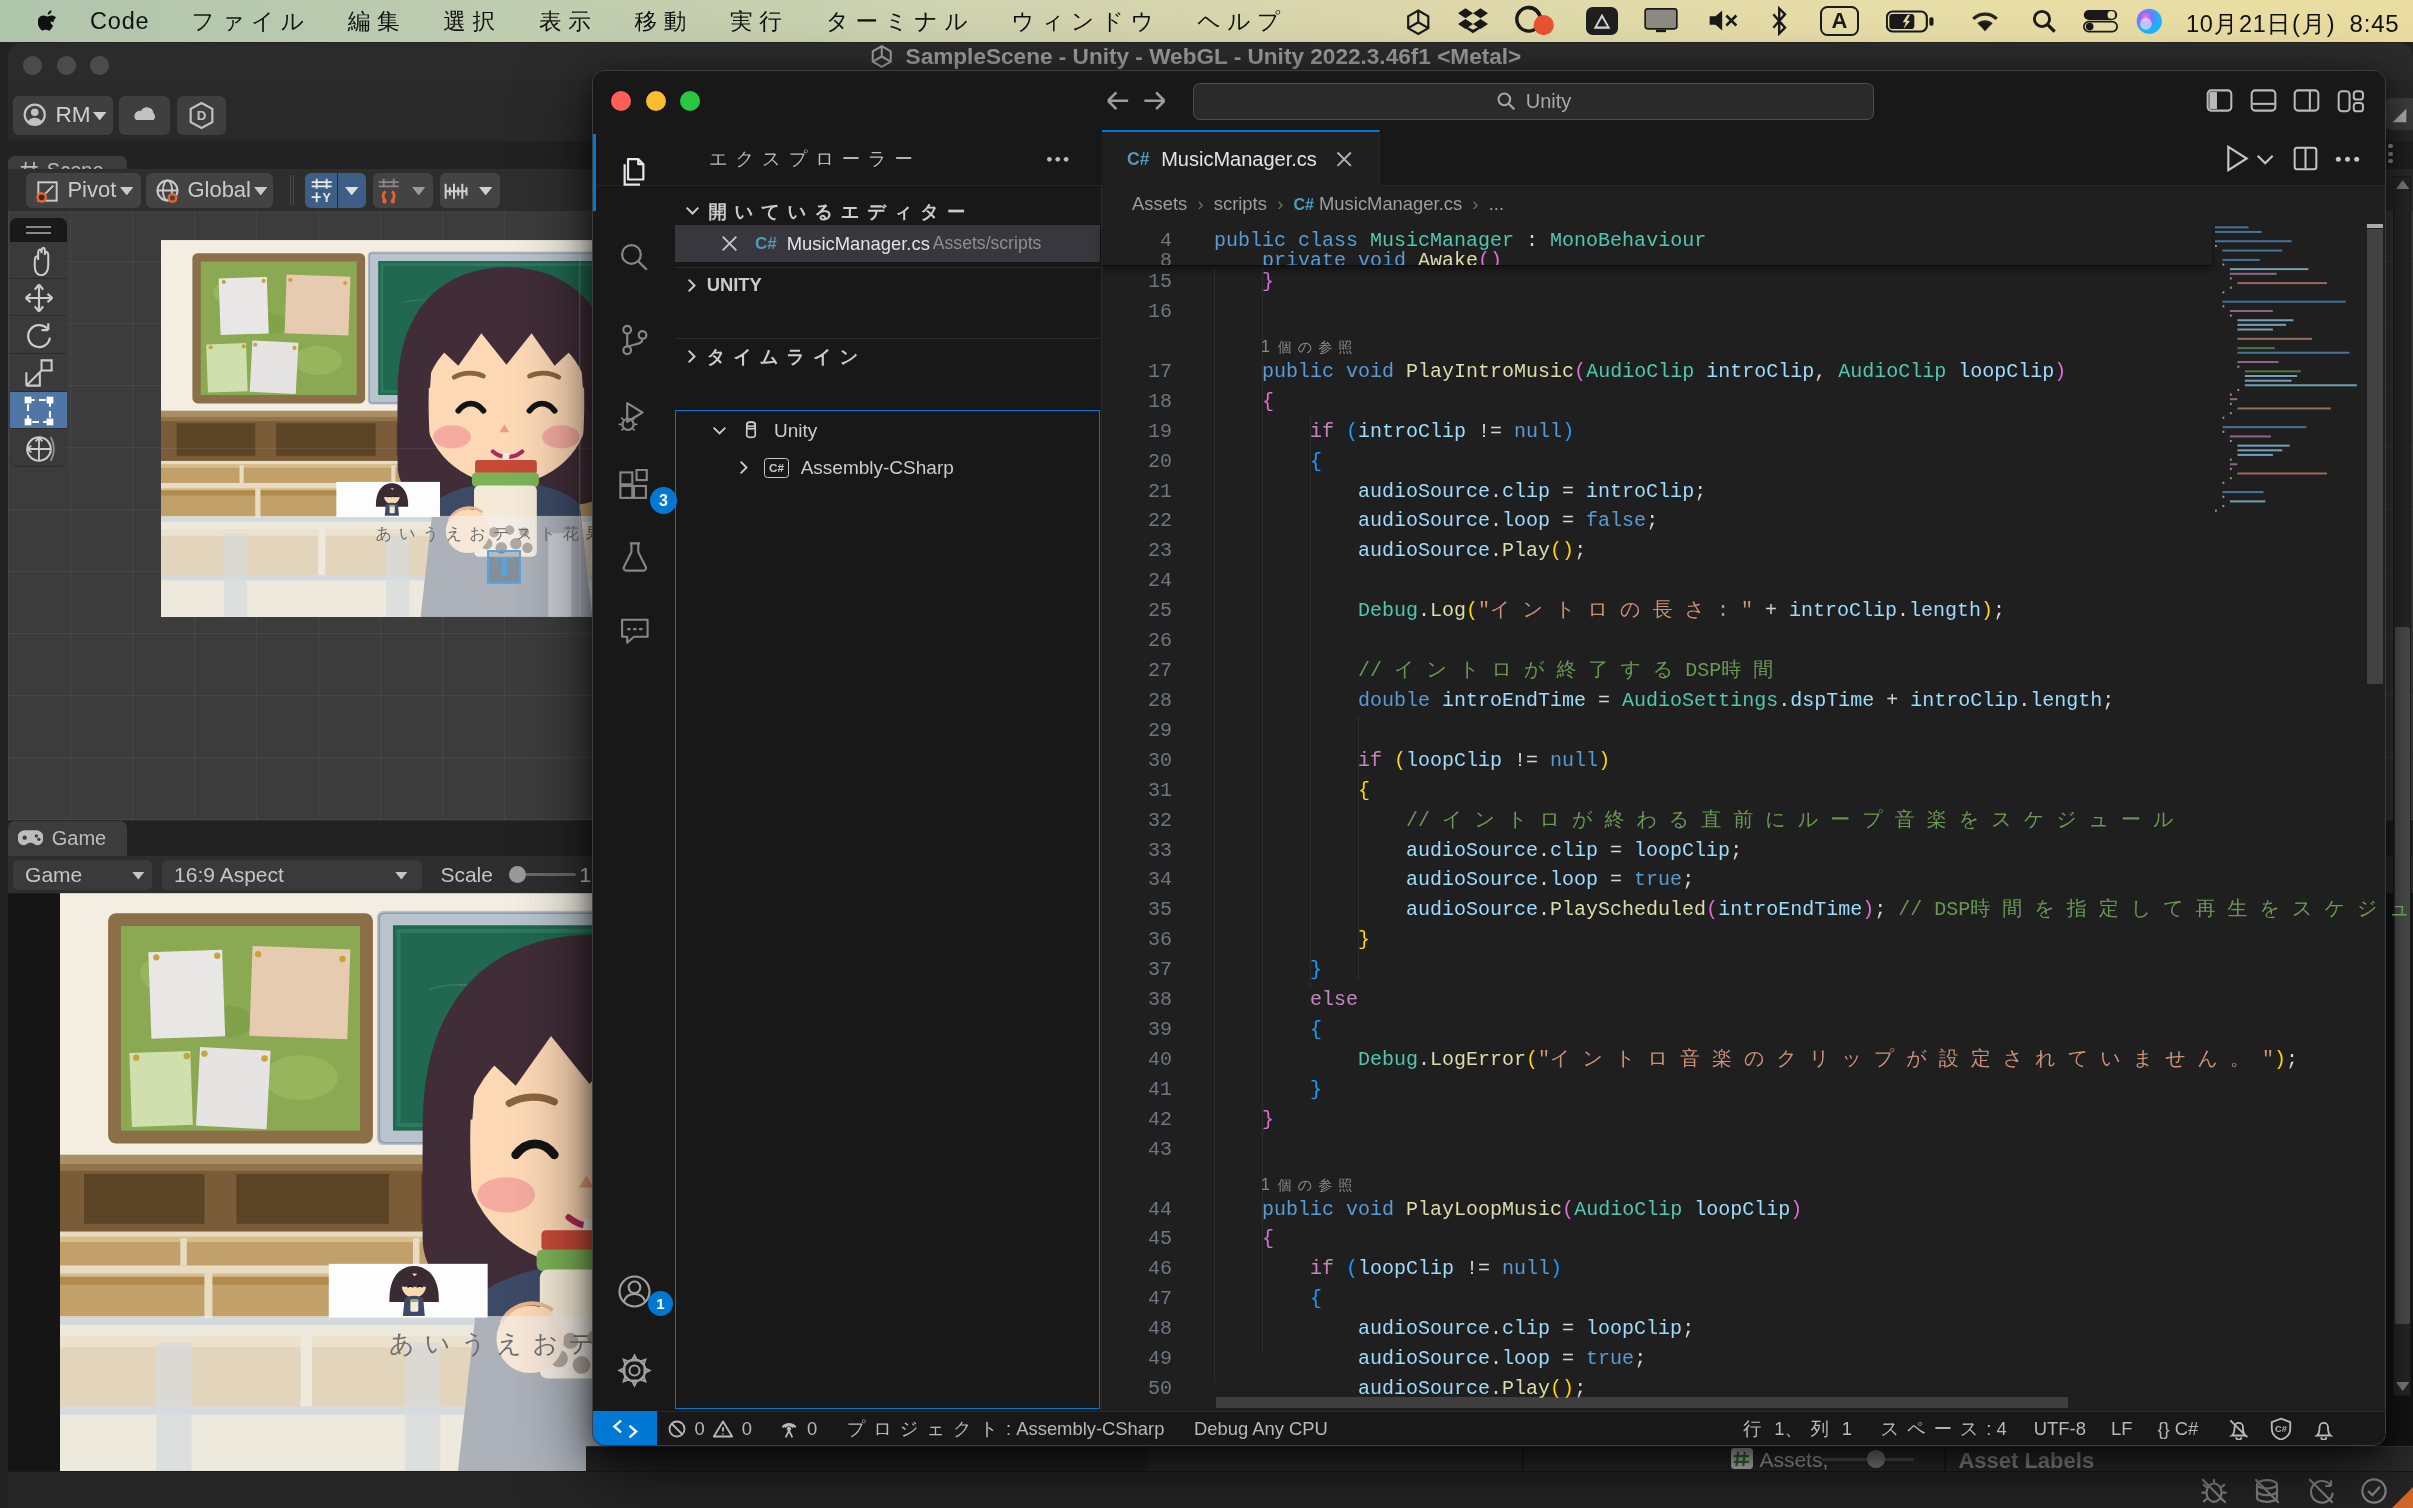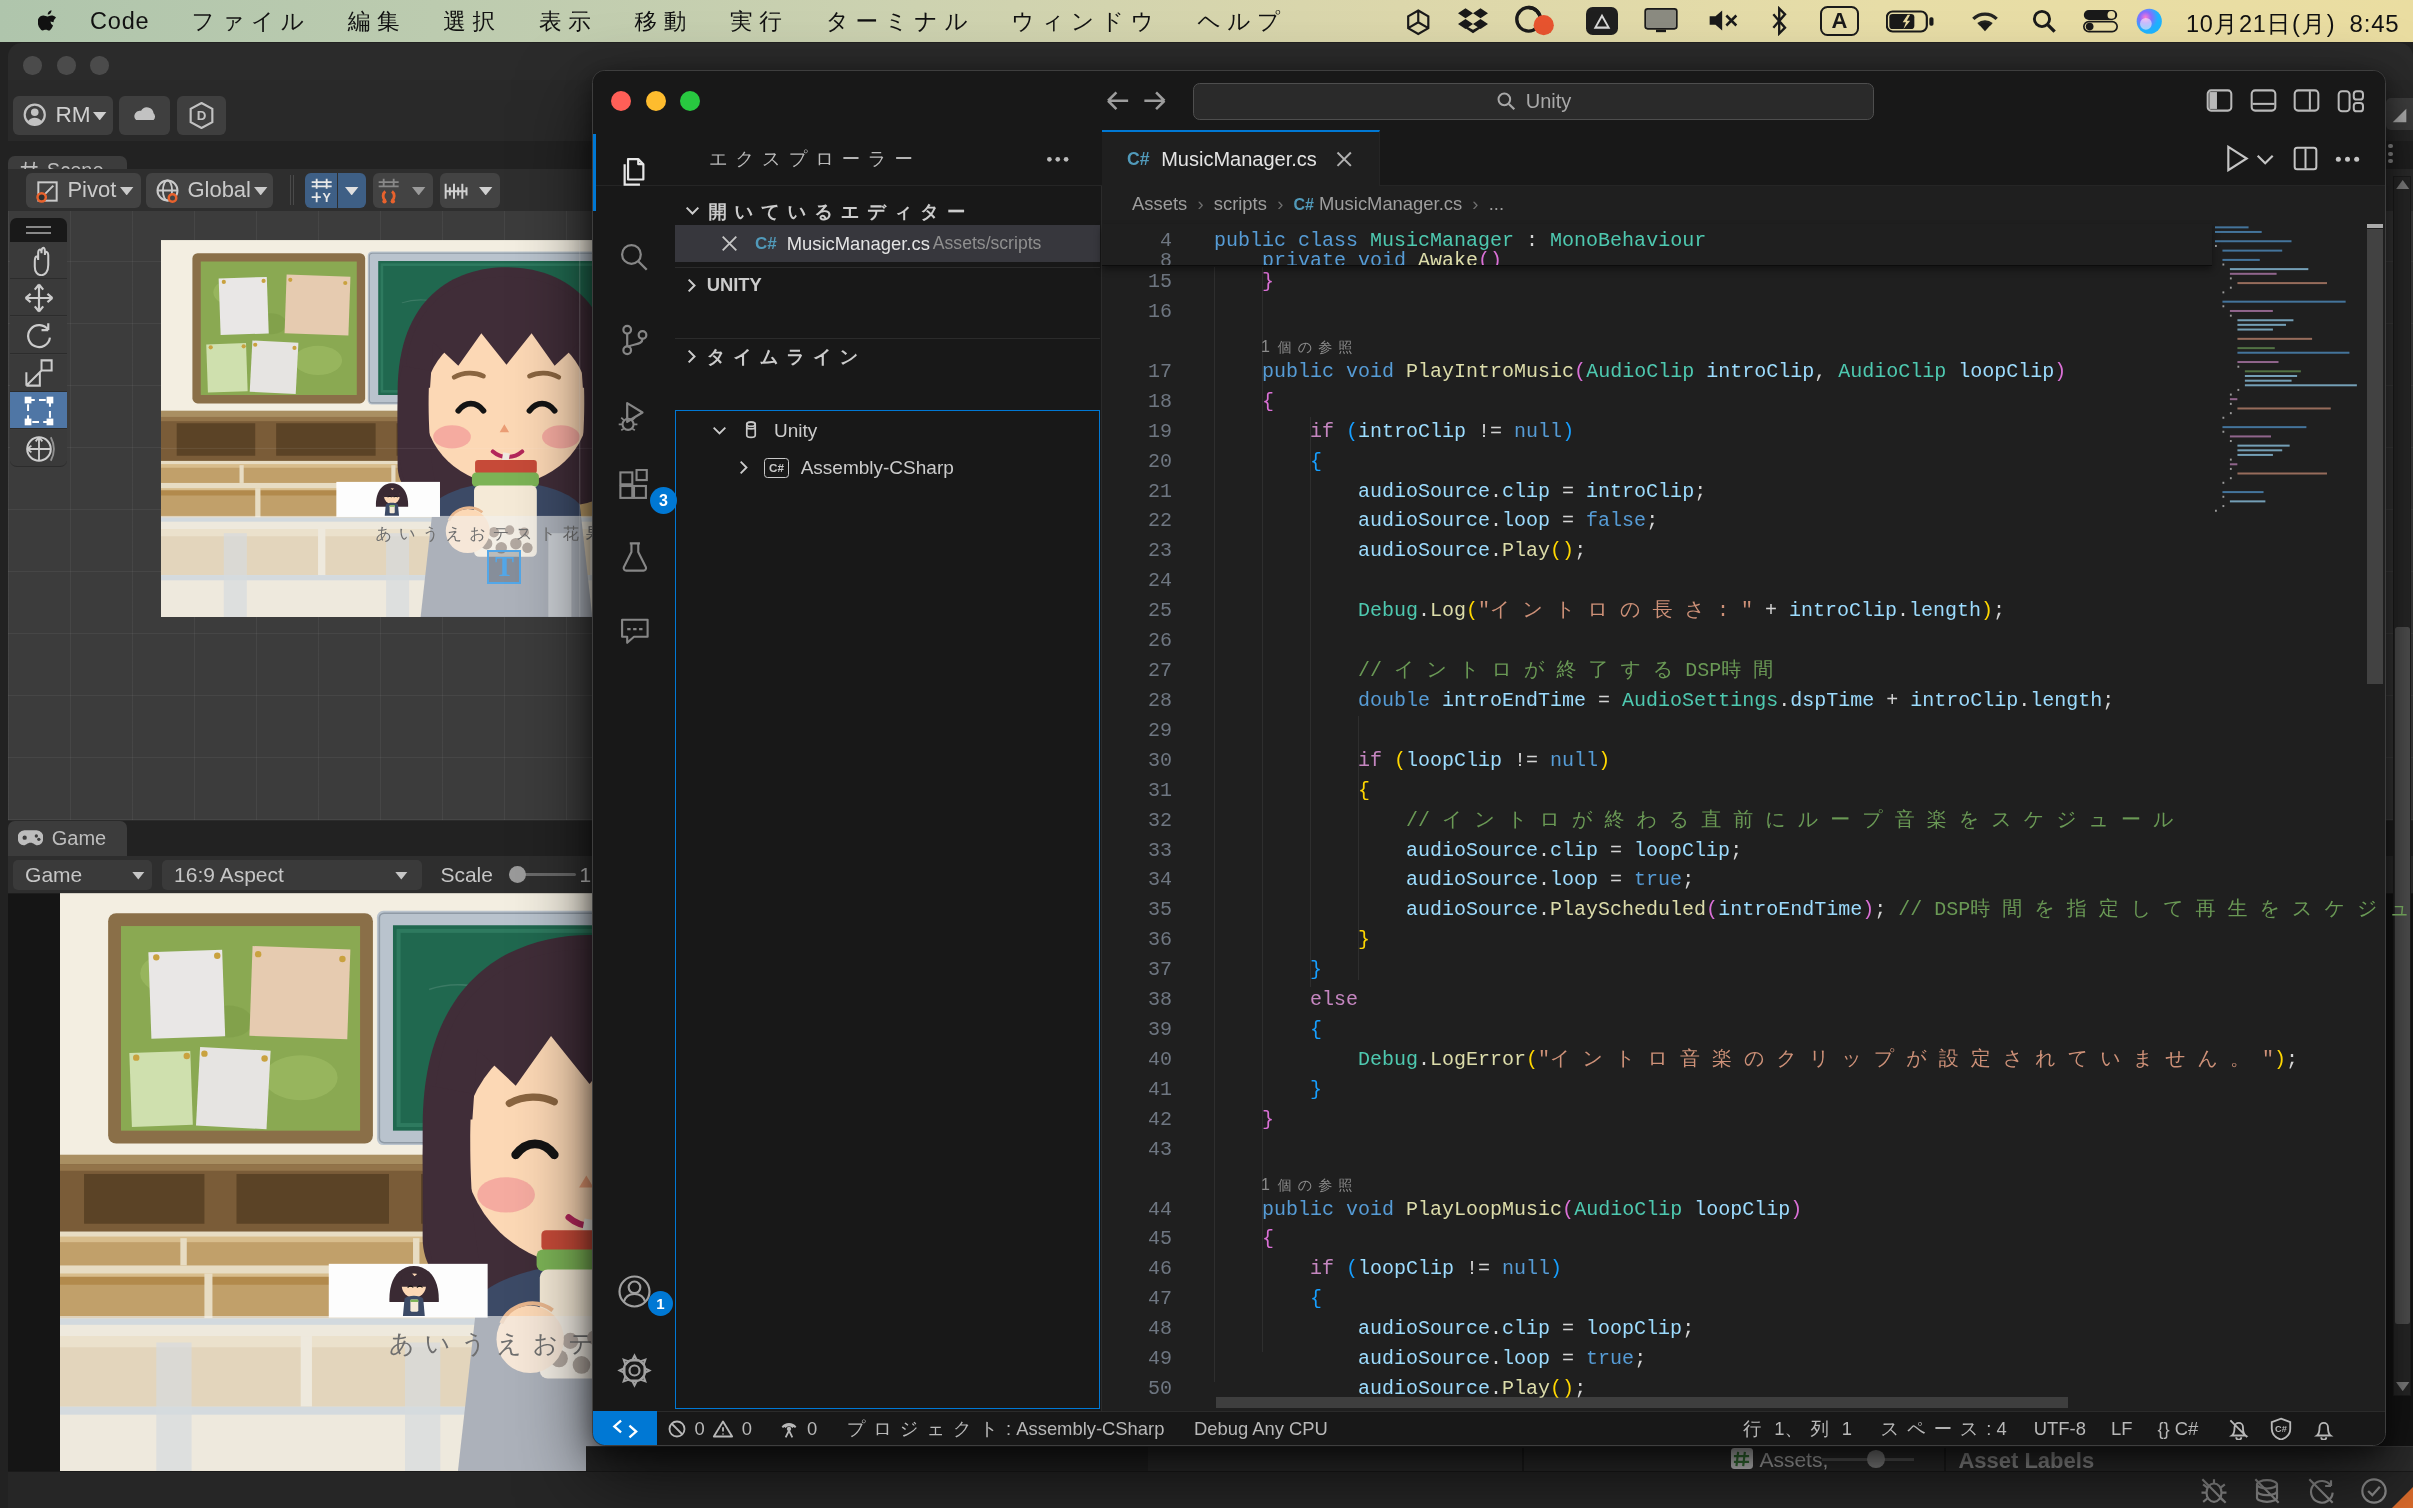--- a/index.html
+++ b/index.html
@@ -93,20 +93,25 @@
       </defs>
       <circle cx="17" cy="17" r="15" fill="url(#siri)"></circle>
       <circle cx="13" cy="20" r="7" fill="#fff" opacity=".55"></circle>
     </svg>
 <div class="abs" style="left:2186px;top:8.4px;font-size:23.5px;color:#111;white-space:nowrap;letter-spacing:0.8px">10<span style="letter-spacing:1.7px">月</span>21<span style="letter-spacing:1.7px">日(月)</span><span style="margin-left:13.4px;font-size:24px">8:45</span></div>
 </div>
 <div id="unity">
 <div class="tl" style="left:15px"></div>
     <div class="tl" style="left:49px"></div>
     <div class="tl" style="left:82px"></div>
+<div class="abs" style="left:862px;top:0;width:687px;height:27px;display:flex;align-items:center;color:#9b9b9b;font-size:22.6px;font-weight:bold">
+<svg width="23.5" height="25" viewBox="0 0 34 34" style="margin-right:11.7px">
+        <path fill="none" stroke="#9b9b9b" stroke-width="3" d="M17 2 30 9.5 30 24.5 17 32 4 24.5 4 9.5Z M17 2 17 17 M17 17 30 24.5 M17 17 4 24.5"></path>
+      </svg>
+SampleScene - Unity - WebGL - Unity 2022.3.46f1 &lt;Metal&gt;</div>
 <div class="abs" style="left:0;top:37px;width:2405px;height:61px;background:#292929"></div>
 <div class="ubtn" style="left:4.2px;top:53px;width:100px;height:39px"></div>
 <svg class="abs" style="left:15px;top:60px" width="23.5" height="23.5" viewBox="0 0 28 28">
       <circle cx="14" cy="14" r="12" fill="none" stroke="#c2c2c2" stroke-width="2.6"></circle>
       <circle cx="14" cy="11" r="4.5" fill="#c2c2c2"></circle>
       <path fill="#c2c2c2" d="M5.5 22 A10.5 10.5 0 0 1 22.5 22 A12 12 0 0 1 5.5 22Z"></path>
     </svg>
 <div class="abs" style="left:47px;top:59px;font-size:22.6px;color:#cfcfcf">RM</div>
 <svg class="abs" style="left:85px;top:69px" width="13.4" height="8.4" viewBox="0 0 16 10">
       <path fill="#cfcfcf" d="M0 0 16 0 8 10Z"></path>

